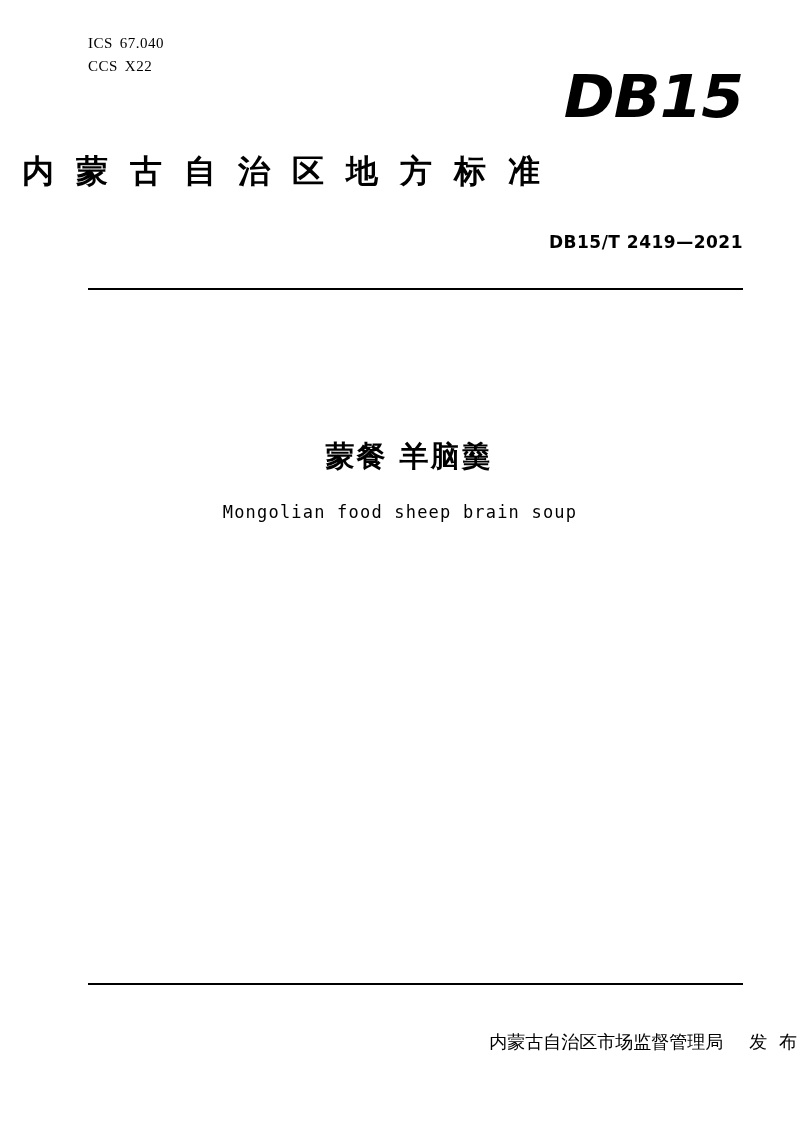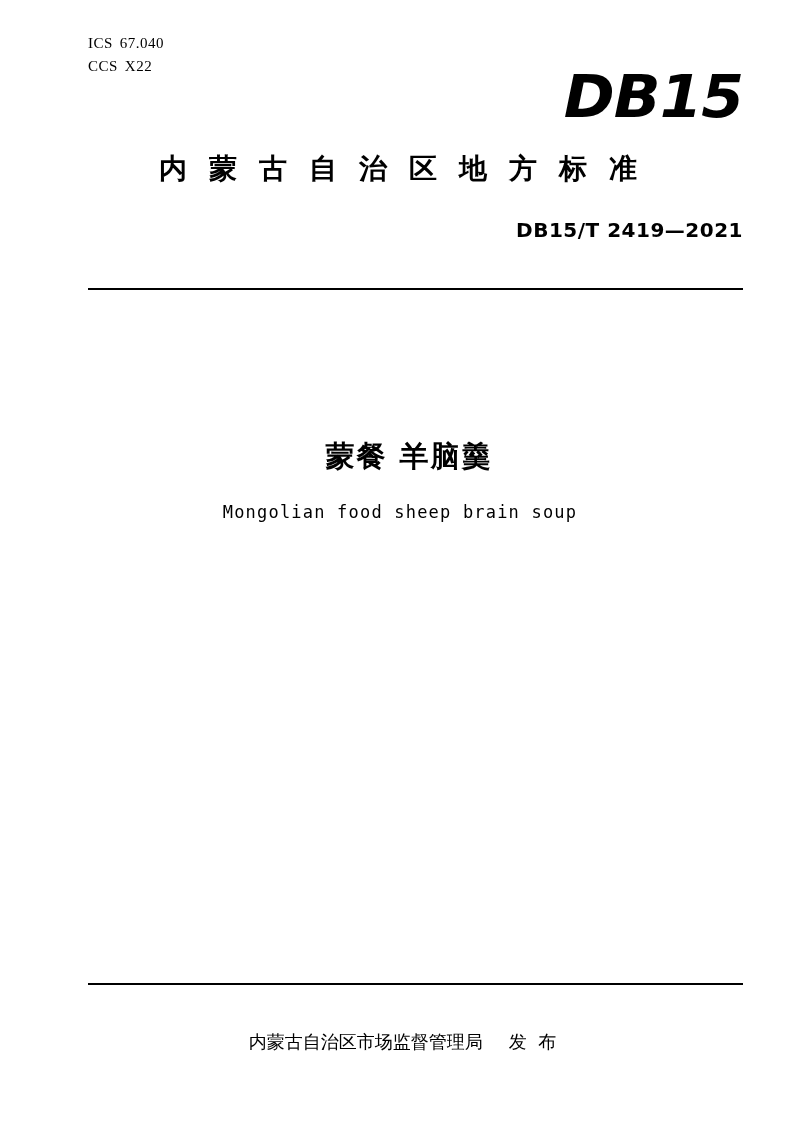--- a/index.html
+++ b/index.html
@@ -54,37 +54,36 @@
     transform: scaleX(1.06);
     transform-origin: right center;
   }
 
   
   .std-title {
     position: absolute;
     left: 0;
     right: 4px;
     top: 150px;
-    text-align: center;
     font-family: "DejaVu Sans", sans-serif;
     font-weight: bold;
-    font-size: 28px;
+    font-size: 32px;
     letter-spacing: 22px;
     text-indent: 22px;
     white-space: nowrap;
   }
 
   
   .std-no {
     position: absolute;
     right: 57px;
-    top: 218px;
+    top: 232px;
     font-family: "DejaVu Sans", sans-serif;
     font-weight: bold;
-    font-size: 20px;
+    font-size: 17px;
     letter-spacing: 0.5px;
     white-space: nowrap;
   }
 
   
   .rule-top {
     position: absolute;
     left: 88px;
     right: 57px;
     top: 288px;
@@ -146,21 +145,21 @@
     top: 983px;
     border-top: 2px solid #000;
   }
 
   
   .issuer {
     position: absolute;
     left: 0;
     right: 0;
     top: 1030px;
-    text-align: center;
+    text-align: right;
     font-family: "DejaVu Sans", sans-serif;
     font-size: 18px;
     white-space: nowrap;
     margin-left: 8px;
   }
   .issuer .issuer-action {
     margin-left: 26px;
     letter-spacing: 3px;
   }
 </style>

